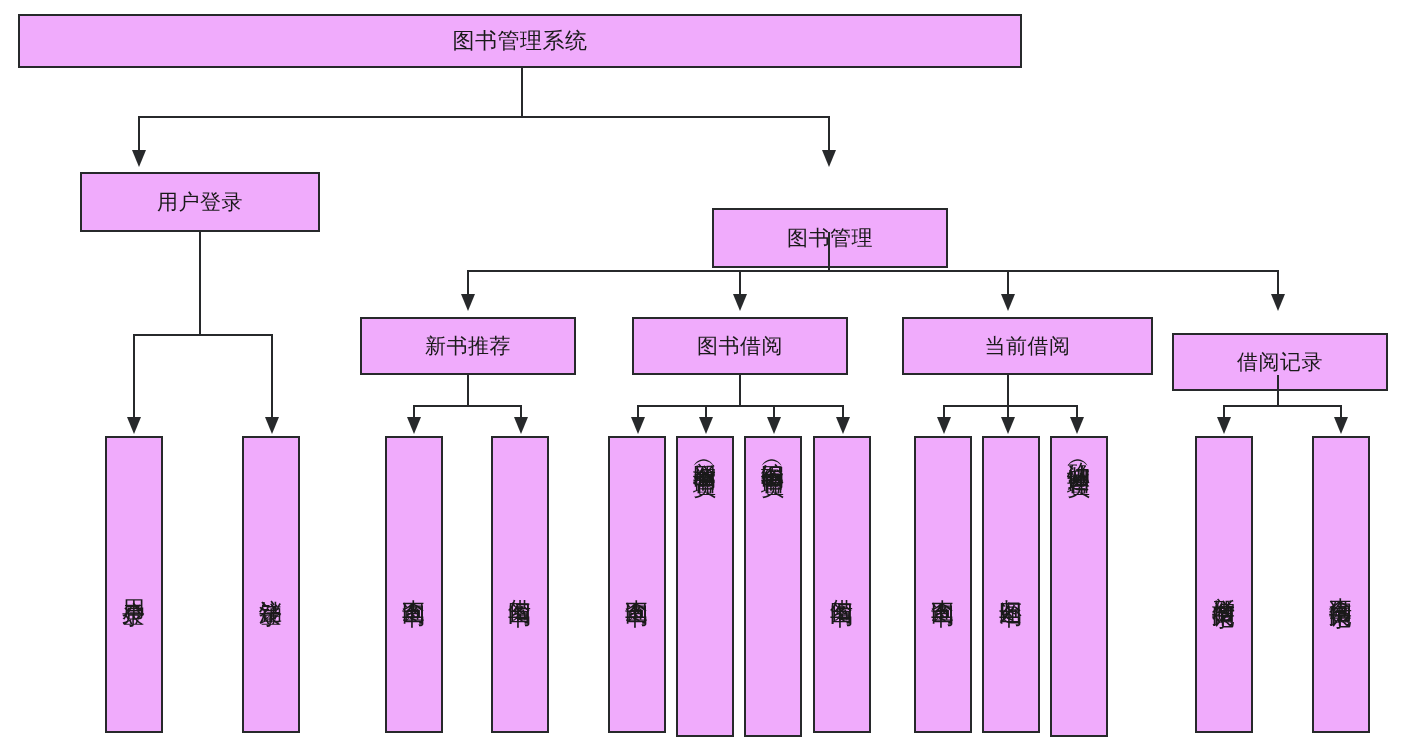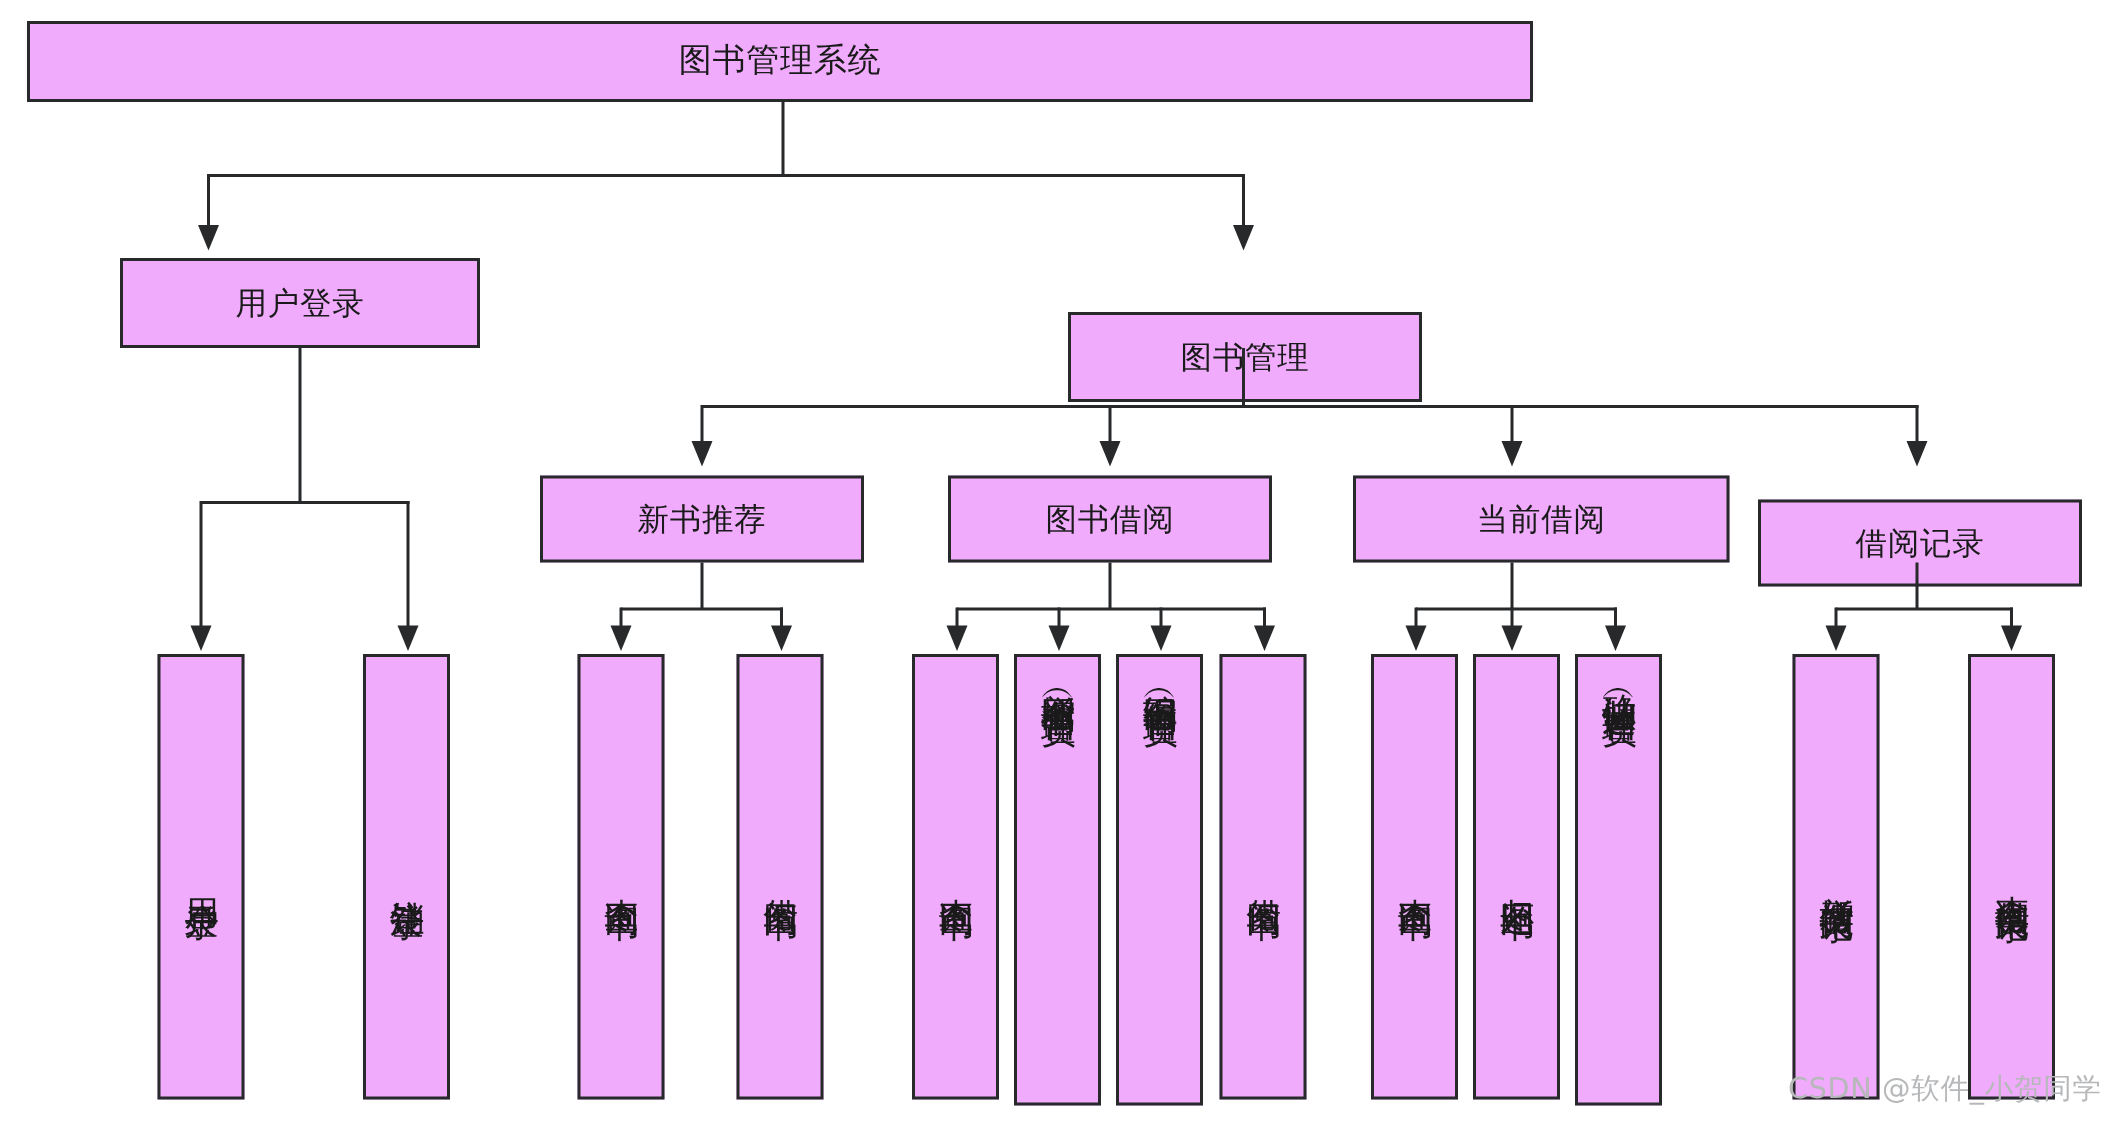--- a/index.html
+++ b/index.html
@@ -215,15 +215,14 @@
     <span class="label">确认归还（管理员）</span>
   </div>
 
   <div class="node vert mid" style="left:1195px; top:436px; width:58px; height:297px;">
     <span class="label">新增借阅记录</span>
   </div>
   <div class="node vert mid" style="left:1312px; top:436px; width:58px; height:297px;">
     <span class="label">查询借阅记录</span>
   </div>
 
-  <div class="watermark" style="left:1192px; top:713px;">CSDN @软件_小贺同学</div>
 
 </div>
 
 </body></html>

